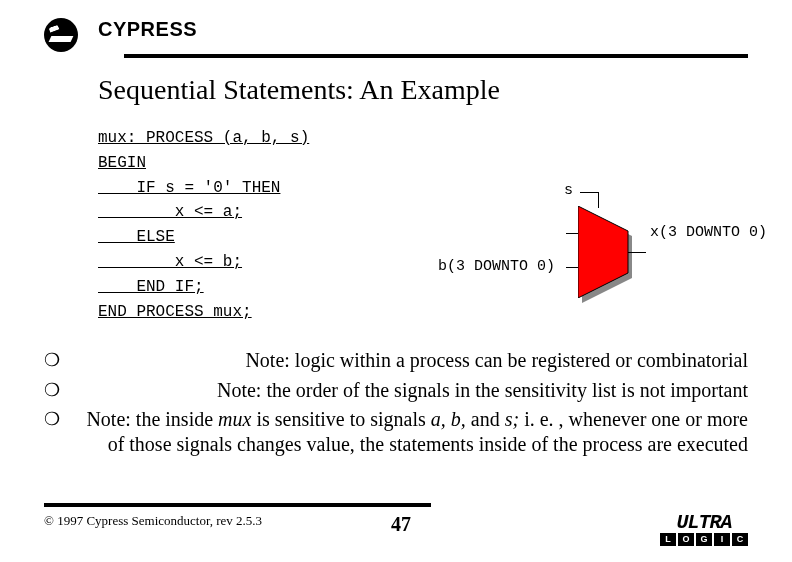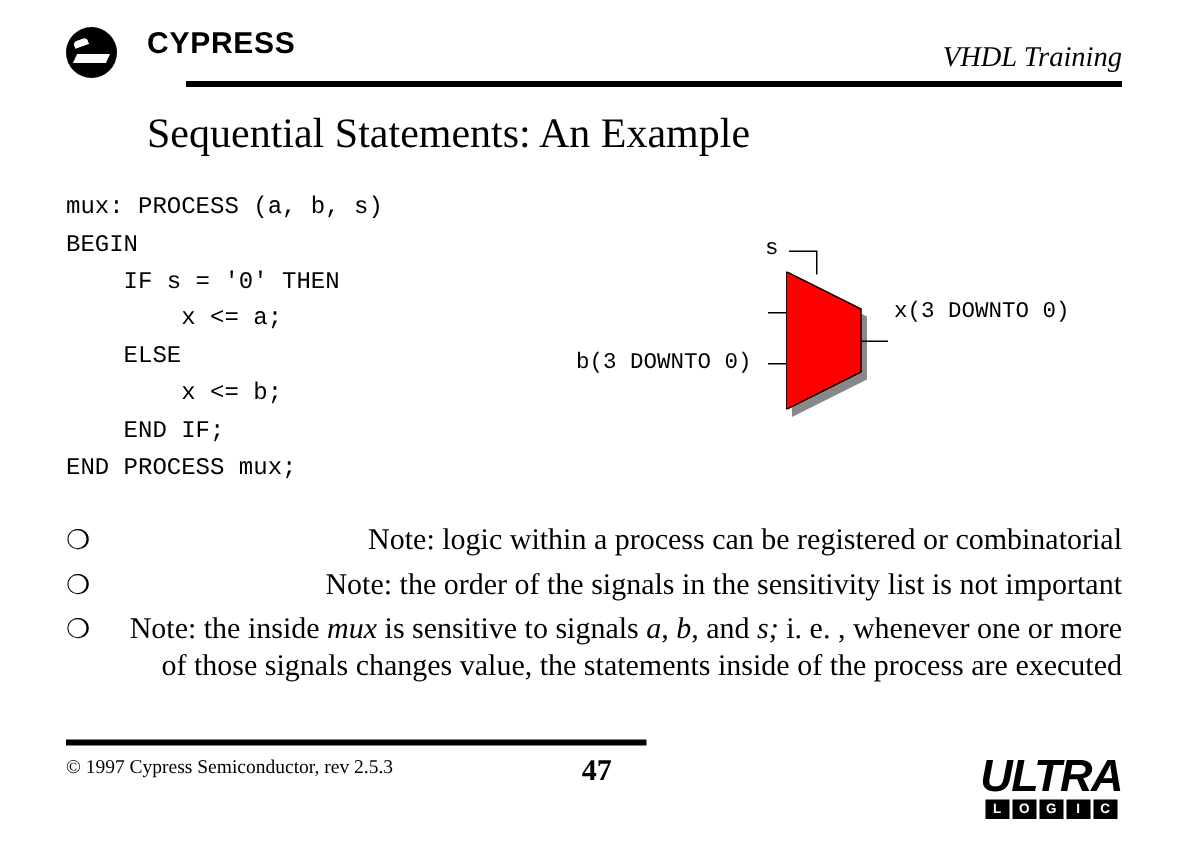--- a/index.html
+++ b/index.html
@@ -65,21 +65,23 @@
     margin-left: 80px;
     margin-bottom: 16px;
   }
   .slide-title {
     font-size: 28px;
     font-weight: 400;
     margin: 6px 0 20px 54px;
   }
   .content-row {
     display: flex;
-    align-items: center;
+    align-items: flex-end;
+    margin-left: 54px;
+    text-decoration: underline;
   }
   .code-block {
     font-family: "Courier New", Courier, monospace;
     font-size: 16px;
     line-height: 1.55;
     white-space: pre;
     width: 320px;
   }
   .diagram {
     position: relative;
@@ -148,24 +150,24 @@
     flex: 1;
     margin-left: -120px;
   }
   .ultra-logo {
     display: flex;
     flex-direction: column;
     align-items: center;
     line-height: 1;
   }
   .ultra-word {
-    font-family: Liberation Sans, sans-serif;
+    font-family: Liberation Mono, monospace;
     font-weight: 900;
     font-style: italic;
-    font-size: 30px;
+    font-size: 20px;
     letter-spacing: -1px;
   }
   .ultra-sub {
     display: flex;
     gap: 2px;
   }
   .ultra-sub span {
     display: inline-flex;
     align-items: center;
     justify-content: center;
@@ -184,21 +186,20 @@
   }
 </style>
 </head>
 <body>
 
 <div class="header">
   <div class="logo-block">
     <div class="logo-orb"></div>
     <div class="logo-text">CYPRESS</div>
   </div>
-  <div class="header-title">VHDL Training</div>
 </div>
 <hr class="rule">
 
 <div class="slide-title">Sequential Statements: An Example</div>
 
 <div class="content-row">
   <div class="code-block"><span>mux: PROCESS (a, b, s)</span>
 <span>BEGIN</span>
 <span>    IF s = '0' THEN</span>
 <span>        x &lt;= a;</span>

